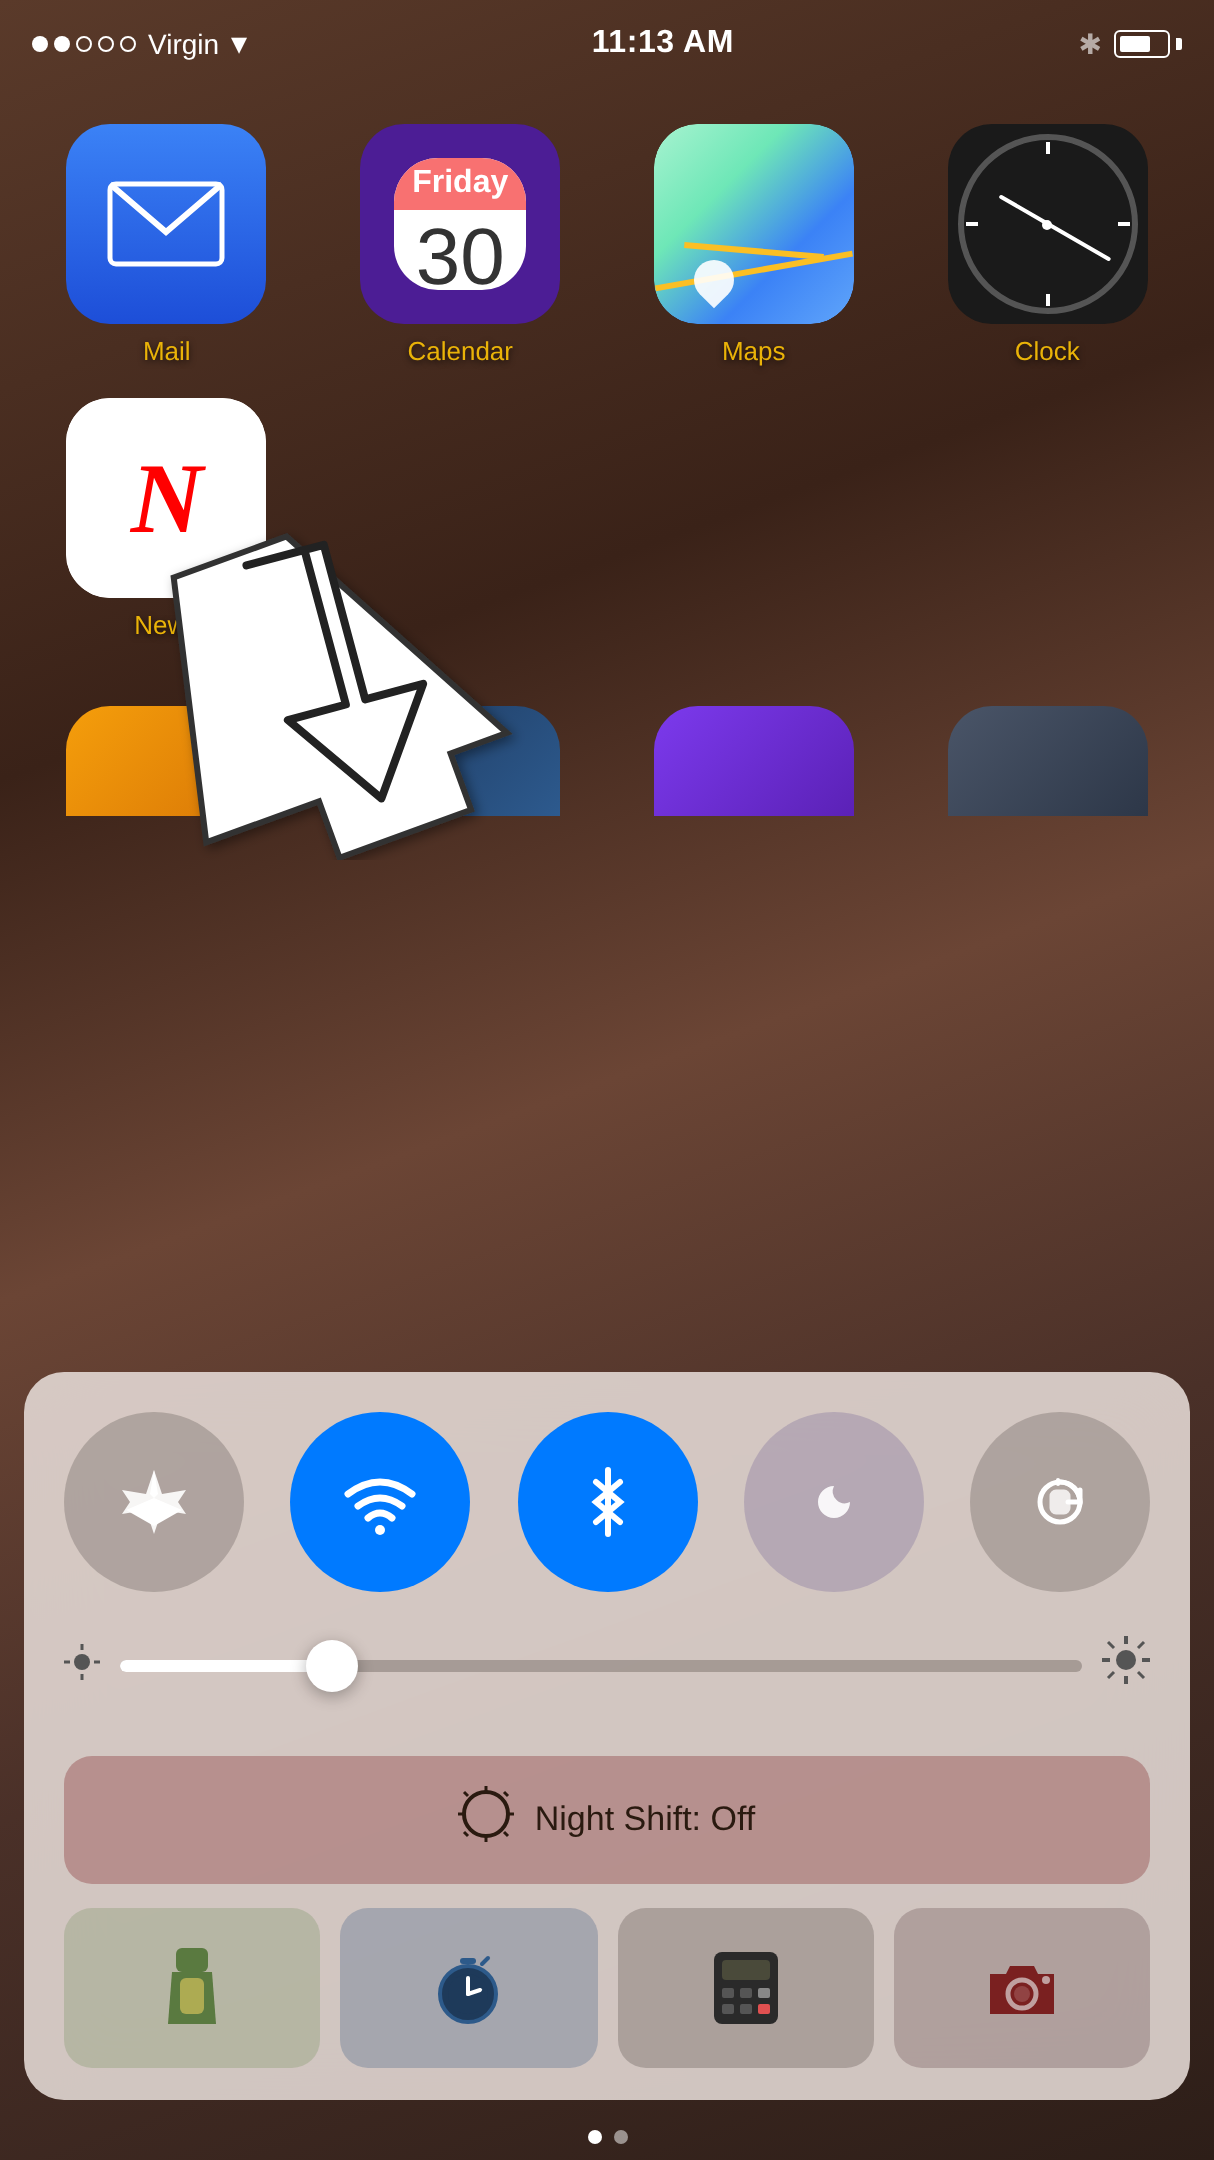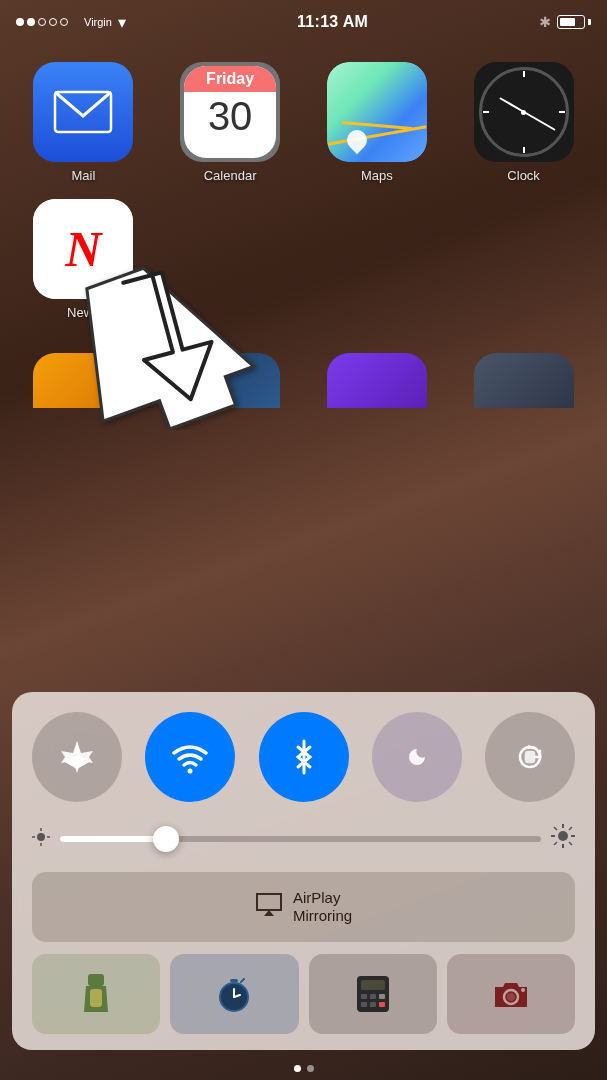--- a/index.html
+++ b/index.html
@@ -47,21 +47,21 @@
     .dot {
       width: 8px; height: 8px; border-radius: 50%;
       background: #fff;
     }
     .dot.empty {
       background: transparent;
       border: 1.5px solid #fff;
     }
 
     .wifi-icon { font-size: 16px; }
-    .carrier { font-size: 11px; margin-left: 10px; }
+    .carrier { font-size: 14px; }
 
     .status-center {
       font-size: 16px;
       font-weight: 600;
       letter-spacing: 0.3px;
     }
 
     .status-right {
       display: flex;
       align-items: center;
@@ -118,21 +118,21 @@
       border-radius: 22px;
       display: flex;
       align-items: center;
       justify-content: center;
       font-size: 44px;
       overflow: hidden;
       position: relative;
     }
 
     .app-label {
-      color: #e5e5e5;
+      color: #eab308;
       font-size: 13px;
       font-weight: 400;
       text-shadow: 0 1px 3px rgba(0,0,0,0.7);
     }
 
     
     .icon-mail { background: linear-gradient(180deg, #3b82f6 0%, #1d4ed8 100%); }
     
     .icon-camera { background: linear-gradient(180deg, #9ca3af 0%, #6b7280 100%); }
     
@@ -502,21 +502,21 @@
       <svg width="60" height="44" viewBox="0 0 60 44" fill="none">
         <rect width="60" height="44" rx="4" fill="none"></rect>
         <path d="M2 2 L30 26 L58 2" stroke="white" stroke-width="3" fill="none"></path>
         <rect x="2" y="2" width="56" height="40" rx="3" stroke="white" stroke-width="2.5" fill="none"></rect>
       </svg>
     </div>
     <span class="app-label">Mail</span>
   </div>
 
   <div class="app-item">
-    <div class="app-icon" style="background:#737373; padding:4px; overflow:hidden;">
+    <div class="app-icon" style="background:#4c1d95; padding:17px; overflow:hidden;">
       <div class="calendar-inner">
         <div class="calendar-header">Friday</div>
         <div class="calendar-day">30</div>
       </div>
     </div>
     <span class="app-label">Calendar</span>
   </div>
 
 
 
@@ -665,32 +665,41 @@
         <line x1="3" y1="3" x2="6" y2="6" stroke="#555" stroke-width="1.5"></line>
         <line x1="18" y1="18" x2="21" y2="21" stroke="#555" stroke-width="1.5"></line>
         <line x1="3" y1="21" x2="6" y2="18" stroke="#555" stroke-width="1.5"></line>
         <line x1="18" y1="6" x2="21" y2="3" stroke="#555" stroke-width="1.5"></line>
       </svg>
     </span>
   </div>
 
   <div class="action-row">
 
-    <div class="action-btn">
-      <span class="action-btn-icon airplay-sym">
-        <svg width="28" height="26" viewBox="0 0 28 26" fill="#3a2a20">
-          <path d="M2 2 L26 2 L26 18 L2 18 Z" fill="none" stroke="#3a2a20" stroke-width="2" rx="2"></path>
-          <path d="M9 24 L14 18 L19 24 Z" fill="#3a2a20"></path>
-        </svg>
-      </span>
-      <span class="action-btn-text">AirPlay<br>Mirroring</span>
-    </div>
-
-  </div>
-
+
+  </div>
+
+  <div class="night-shift-btn">
+    <span class="night-shift-icon half-moon">
+      <svg width="28" height="28" viewBox="0 0 28 28">
+        <circle cx="14" cy="14" r="11" fill="none" stroke="#2a1a10" stroke-width="2"></circle>
+        <path d="M14 3 A11 11 0 0 1 14 25 A11 11 0 0 0 14 3 Z" fill="#2a1a10"></path>
+
+        <line x1="14" y1="0" x2="14" y2="3" stroke="#2a1a10" stroke-width="1.5"></line>
+        <line x1="14" y1="25" x2="14" y2="28" stroke="#2a1a10" stroke-width="1.5"></line>
+        <line x1="0" y1="14" x2="3" y2="14" stroke="#2a1a10" stroke-width="1.5"></line>
+        <line x1="25" y1="14" x2="28" y2="14" stroke="#2a1a10" stroke-width="1.5"></line>
+        <line x1="3" y1="3" x2="5" y2="5" stroke="#2a1a10" stroke-width="1.5"></line>
+        <line x1="23" y1="23" x2="25" y2="25" stroke="#2a1a10" stroke-width="1.5"></line>
+        <line x1="23" y1="3" x2="25" y2="5" stroke="#2a1a10" stroke-width="1.5" transform="rotate(0)"></line>
+        <line x1="3" y1="23" x2="5" y2="25" stroke="#2a1a10" stroke-width="1.5"></line>
+      </svg>
+    </span>
+    <span class="night-shift-text">Night Shift: Off</span>
+  </div>
 
   <div class="quick-icons-row">
 
     <div class="quick-icon-btn" style="background:rgba(160,170,140,0.55);">
       <svg width="32" height="40" viewBox="0 0 32 40" fill="#5a7a40">
         <rect x="8" y="0" width="16" height="12" rx="3" fill="#5a7a40"></rect>
         <path d="M6 12 L4 38 L28 38 L26 12 Z" fill="#5a7a40" rx="2"></path>
         <rect x="10" y="15" width="12" height="18" rx="3" fill="rgba(255,220,100,0.5)"></rect>
       </svg>
     </div>

